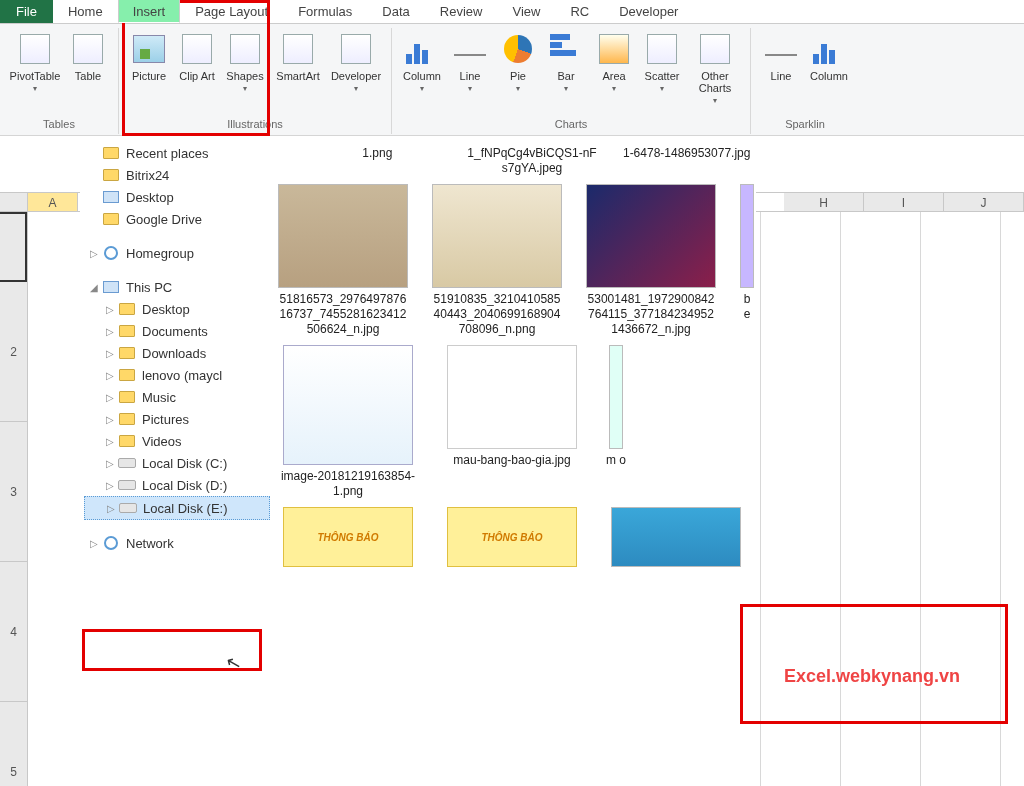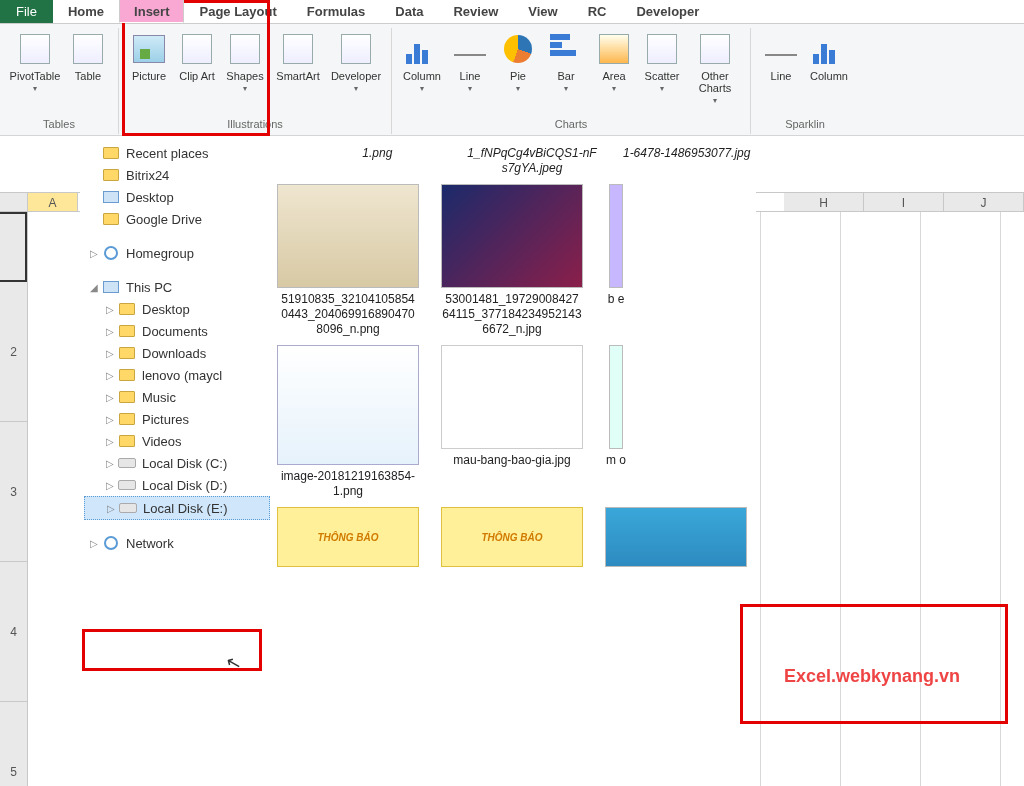--- a/index.html
+++ b/index.html
@@ -1,22 +1,22 @@
 <!DOCTYPE html>
 <html><head>
 <meta charset="utf-8">
 <style>
   * { box-sizing: border-box; margin: 0; padding: 0; }
   body { font-family: "Segoe UI", Tahoma, sans-serif; font-size: 12px; background: #fff; color: #333; overflow: hidden; width: 1024px; height: 786px; position: relative; }
 
   
   .tabs { display: flex; align-items: flex-end; height: 24px; background: #fff; border-bottom: 1px solid #ccc; }
   .file-tab { background: #217346; color: #fff; padding: 4px 16px; font-size: 13px; height: 24px; display: flex; align-items: center; }
-  .tab { padding: 4px 14px; font-size: 13px; color: #444; cursor: pointer; height: 24px; display: flex; align-items: center; border: 1px solid transparent; border-bottom: none; font-weight: bold;}
-  .tab.active { background: #f9a8d4; border: 1px solid #ccc; border-bottom: 1px solid #fff; position: relative; z-index: 2; margin-top: 36px; }
+  .tab { padding: 4px 14px; font-size: 13px; color: #444; cursor: pointer; height: 24px; display: flex; align-items: center; border: 1px solid transparent; border-bottom: none;}
+  .tab.active { background: #86efac; border: 1px solid #ccc; border-bottom: 1px solid #fff; position: relative; z-index: 2; margin-top: 36px; }
 
   
   .ribbon { display: flex; height: 112px; background: #f5f6f7; border-bottom: 1px solid #d5d5d5; position: relative; padding-top: 4px;}
   .ribbon-group { display: flex; flex-direction: column; align-items: center; padding: 0 6px; border-right: 1px solid #d8d8d8; height: 106px; }
   .ribbon-group .btns { display: flex; flex: 1; align-items: flex-start;}
   .ribbon-btn { display: flex; flex-direction: column; align-items: center; justify-content: flex-start; width: 58px; height: 86px; padding-top: 4px; cursor: pointer; }
   .ribbon-btn.small { width: 48px;}
   .ribbon-btn .icon { width: 34px; height: 34px; margin-bottom: 4px; display:flex; align-items:center; justify-content:center;}
   .ribbon-btn .label { font-size: 11px; text-align: center; line-height: 1.1; color: #333;}
   .ribbon-btn .caret { font-size: 8px; color: #666; margin-top: 2px;}
@@ -40,21 +40,21 @@
   .tree-item { display: flex; align-items: center; padding: 3px 2px 3px 6px; white-space: nowrap; cursor:pointer;}
   .tree-item .t-icon { width: 18px; height: 16px; margin-right: 6px; display:flex; align-items:center; justify-content:center;}
   .tree-item .expander { width: 10px; color:#888; font-size:10px; margin-right:2px;}
   .tree-item.indent1 { padding-left: 22px;}
   .tree-item.selected { background: #cfe6fb; border: 1px dotted #5a9bd5;}
   .tree-sep { height: 12px;}
 
   .thumbs { flex: 1; padding: 6px 4px; overflow: hidden;}
   .thumb-row { display: flex; gap: 24px; justify-content: flex-start; margin-bottom: 8px;}
   .thumb { width: 140px; display: flex; flex-direction: column; align-items: center; }
-  .thumb .pic { width: 142px; height: 104px; background: #ddd; border: 1px solid #bbb; display:flex; align-items:center; justify-content:center; font-size:10px; color:#888; overflow:hidden;}
+  .thumb .pic { width: 130px; height: 104px; background: #ddd; border: 1px solid #bbb; display:flex; align-items:center; justify-content:center; font-size:10px; color:#888; overflow:hidden;}
   .thumb .cap { font-size: 12px; text-align: center; color: #222; margin-top: 4px; line-height: 1.25; word-break: break-all; max-width: 140px;}
 
   .ann { position: absolute; color: #ef4444; font-size: 18px; font-weight: 600; }
 
   
   .ico-square { width: 30px; height: 30px; border: 1px solid #9aa; background: linear-gradient(#fff,#eef);}
   .ico-chart { width: 32px; height: 30px; display:flex; align-items:flex-end; gap:2px;}
   .ico-chart span { width:6px; background:#3a7bd5;}
   .ico-line { width:32px; height:26px; position:relative;}
   .ico-line:before { content:""; position:absolute; left:0; right:0; bottom:6px; height:2px; background:#888;}
@@ -375,33 +375,37 @@
         <div class="tree-item">
           <span class="expander">▷</span>
           <span class="t-icon">
             <span class="ico-net"></span>
           </span>
           <span>Network</span>
         </div>
       </div>
     <div class="thumbs">
 
-      <div class="thumb-row" style="margin-left:34px;font-style:italic;">
+      <div class="thumb-row" style="margin-left:34px;">
         <div class="thumb" style="width:140px">
             <div class="cap">1.png</div>
           </div>
         <div class="thumb" style="width:140px">
             <div class="cap">1_fNPqCg4vBiCQS1-nFs7gYA.jpeg</div>
           </div>
         <div class="thumb" style="width:140px">
             <div class="cap">1-6478-1486953077.jpg</div>
           </div>
       </div>
 
       <div class="thumb-row">
+        <div class="thumb">
+            <div class="pic" style="background:linear-gradient(#c9b89a,#b7a080)"></div>
+            <div class="cap">51816573_2976497876167­37_7455281623412506624_n.jpg</div>
+          </div>
         <div class="thumb">
             <div class="pic" style="background:linear-gradient(#efe6d0,#d8c9a4)"></div>
             <div class="cap">51910835_3210410585404­43_2040699168904708096_n.png</div>
           </div>
         <div class="thumb">
             <div class="pic" style="background:linear-gradient(135deg,#1b2a6b,#8b1f4a)"></div>
             <div class="cap">53001481_1972900842764­115_3771842349521436672_n.jpg</div>
           </div>
         <div class="thumb" style="width:20px">
             <div class="pic" style="width:14px;background:#c7b7ff"></div>

